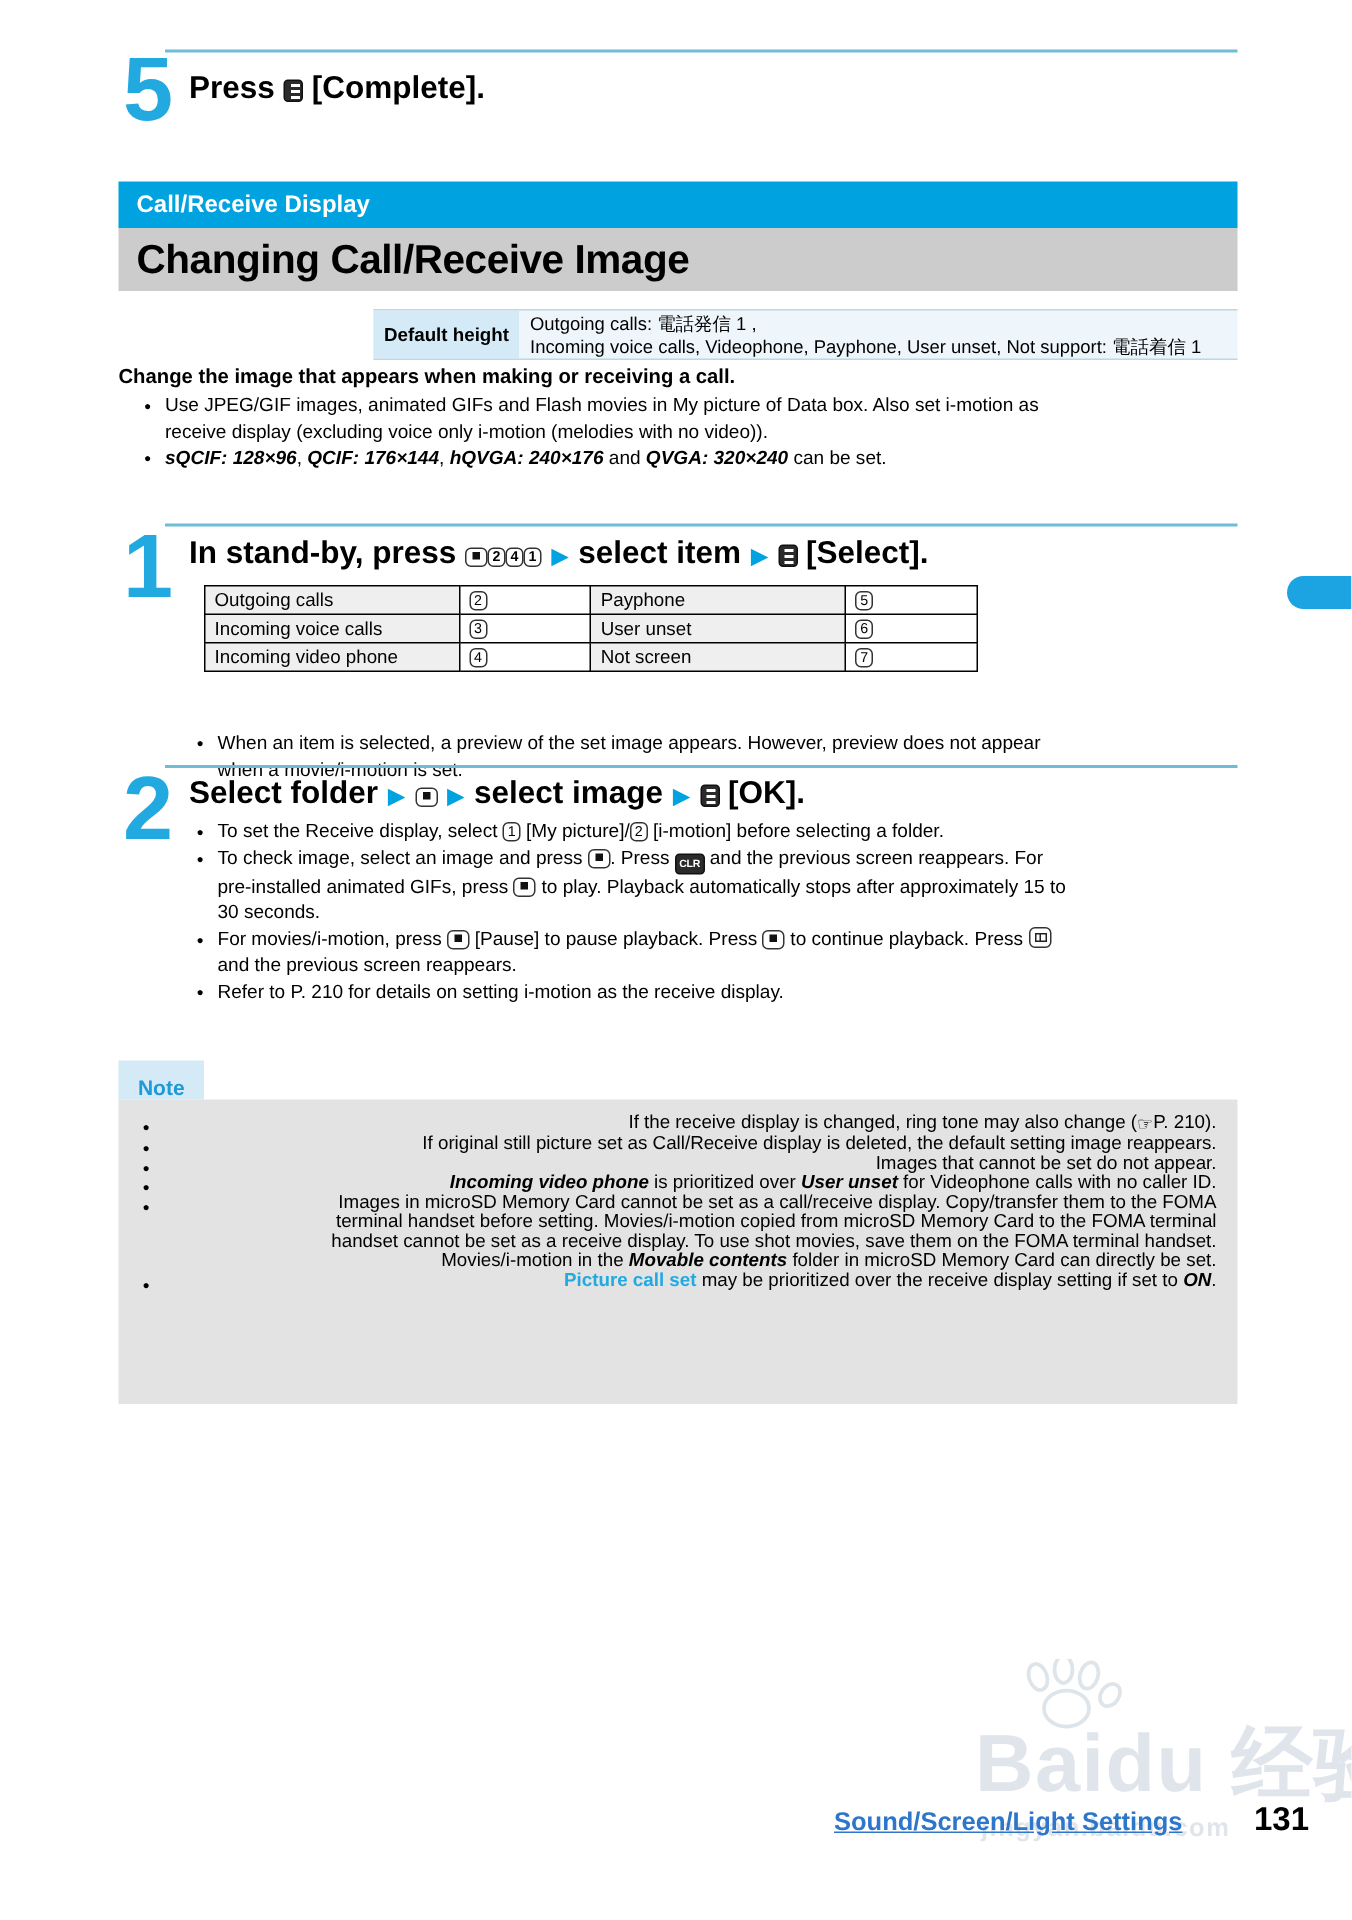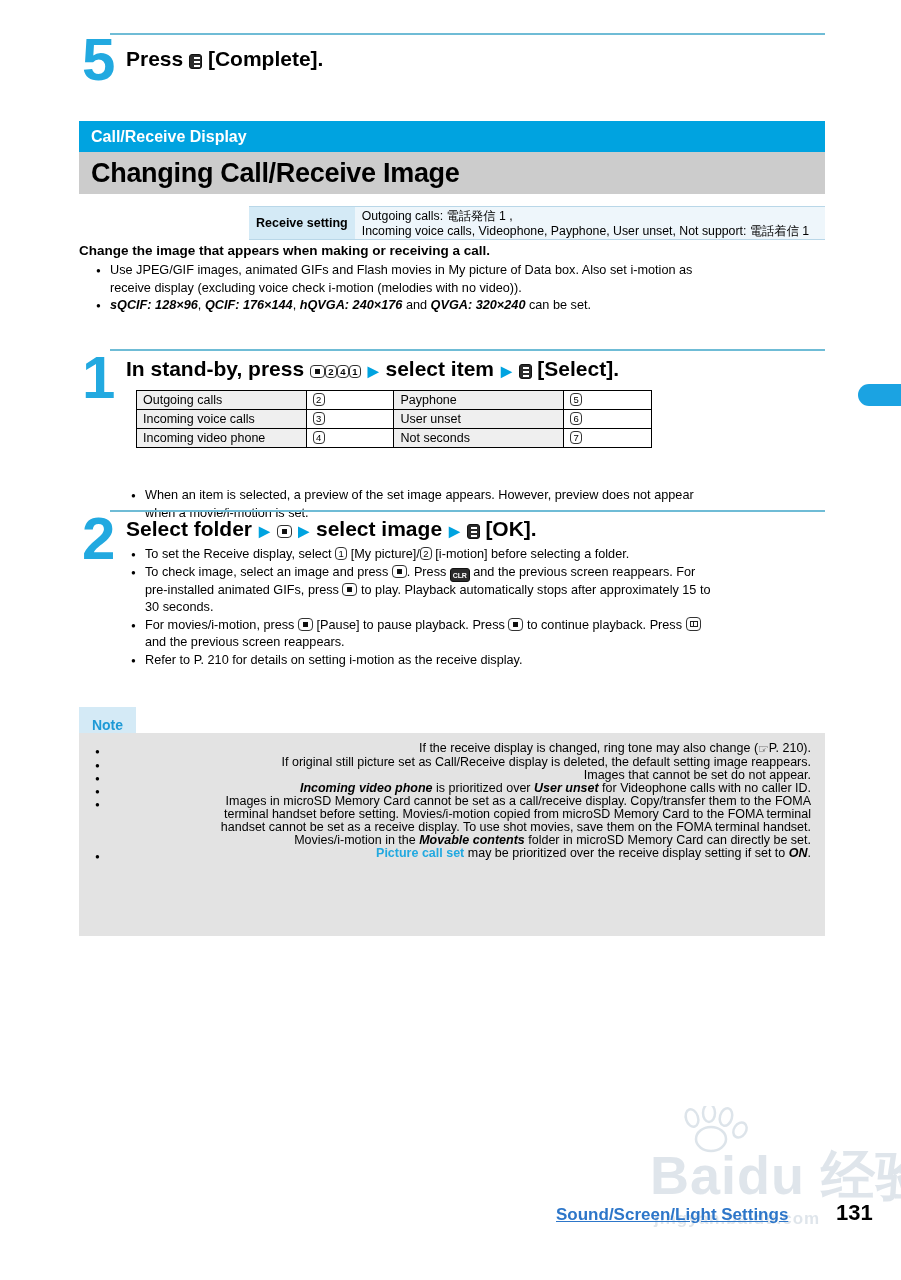--- a/index.html
+++ b/index.html
@@ -334,35 +334,35 @@
   </div>
 
   <div class="banner" style="left:79px; top:121px; width:746px; height:31px;">
     <span>Call/Receive Display</span>
   </div>
   <div class="sec-title-bar" style="left:79px; top:152px; width:746px; height:42px;">
     <span class="t">Changing Call/Receive Image</span>
   </div>
 
   <div class="def-box" style="left:249px; top:206px; width:576px; height:34px;">
-    <div class="def-label">Receive setting</div>
+    <div class="def-label">Default height</div>
     <div class="def-val">
       <span class="ln">Outgoing calls: 電話発信 1 ,</span>
       <span class="ln">Incoming voice calls, Videophone, Payphone, User unset, Not support: 電話着信 1</span>
     </div>
   </div>
 
   <div class="lead" style="left:79px; top:243px;">Change the image that appears when making or receiving a call.</div>
 
   <div class="bul" style="left:96px; top:262px; width:740px;">
     <div class="row">
       <span>Use JPEG/GIF images, animated GIFs and Flash movies in My picture of Data box. Also set i-motion as</span>
     </div>
     <div class="row cont">
-      <span>receive display (excluding voice check i-motion (melodies with no video)).</span>
+      <span>receive display (excluding voice only i-motion (melodies with no video)).</span>
     </div>
     <div class="row">
       <span class="bi">sQCIF: 128×96</span><span>, </span><span class="bi">QCIF: 176×144</span><span>, </span><span class="bi">hQVGA: 240×176</span><span> and </span><span class="bi">QVGA: 320×240</span><span> can be set.</span>
     </div>
   </div>
 
   <div class="step-rule" style="left:110px; top:349px; width:715px;"></div>
   <div class="step-num" style="left:82px; top:348px;">1</div>
   <div class="step-title" style="left:126px; top:356px;">
     <span>In stand-by, press</span>
@@ -384,21 +384,21 @@
       </tr>
       <tr>
         <td class="lbl">Incoming voice calls</td>
         <td class="num"><span class="key">3</span></td>
         <td class="lbl">User unset</td>
         <td class="num"><span class="key">6</span></td>
       </tr>
       <tr>
         <td class="lbl">Incoming video phone</td>
         <td class="num"><span class="key">4</span></td>
-        <td class="lbl">Not seconds</td>
+        <td class="lbl">Not screen</td>
         <td class="num"><span class="key">7</span></td>
       </tr>
     </tbody>
   </table>
 
   <div class="bul" style="left:131px; top:487px; width:710px;">
     <div class="row">
       <span>When an item is selected, a preview of the set image appears. However, preview does not appear</span>
     </div>
     <div class="row cont">

